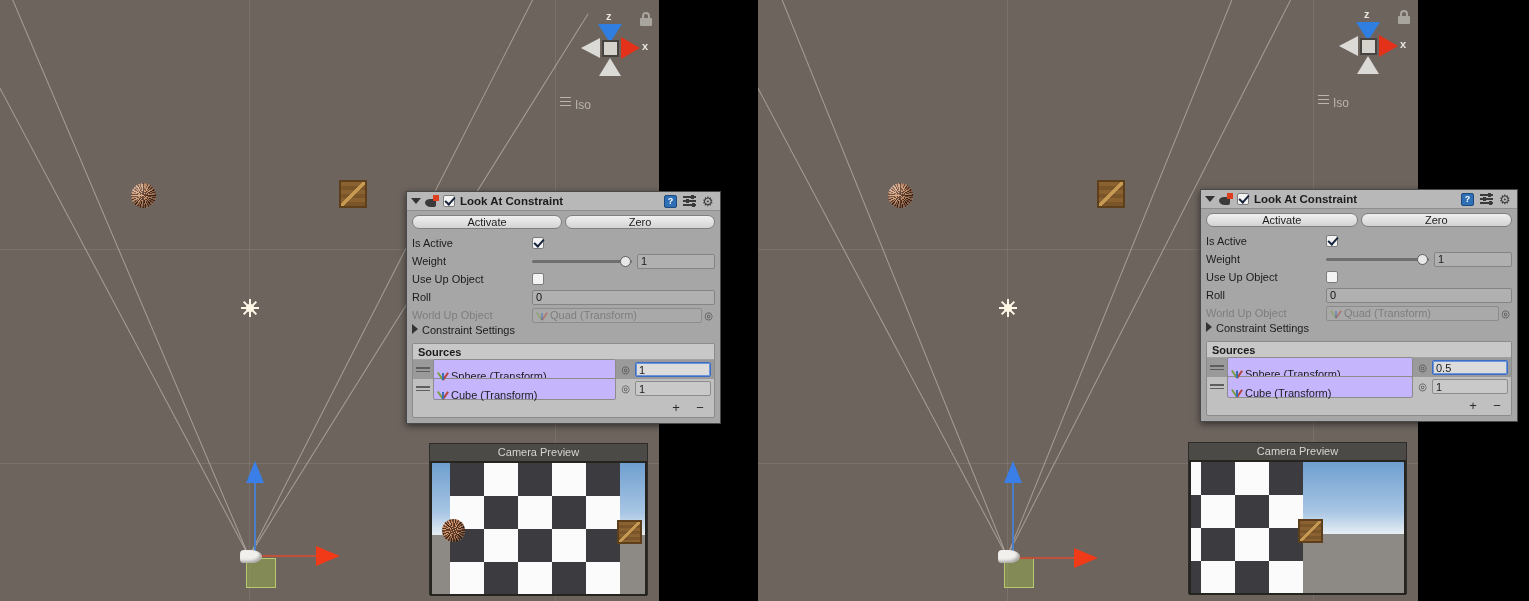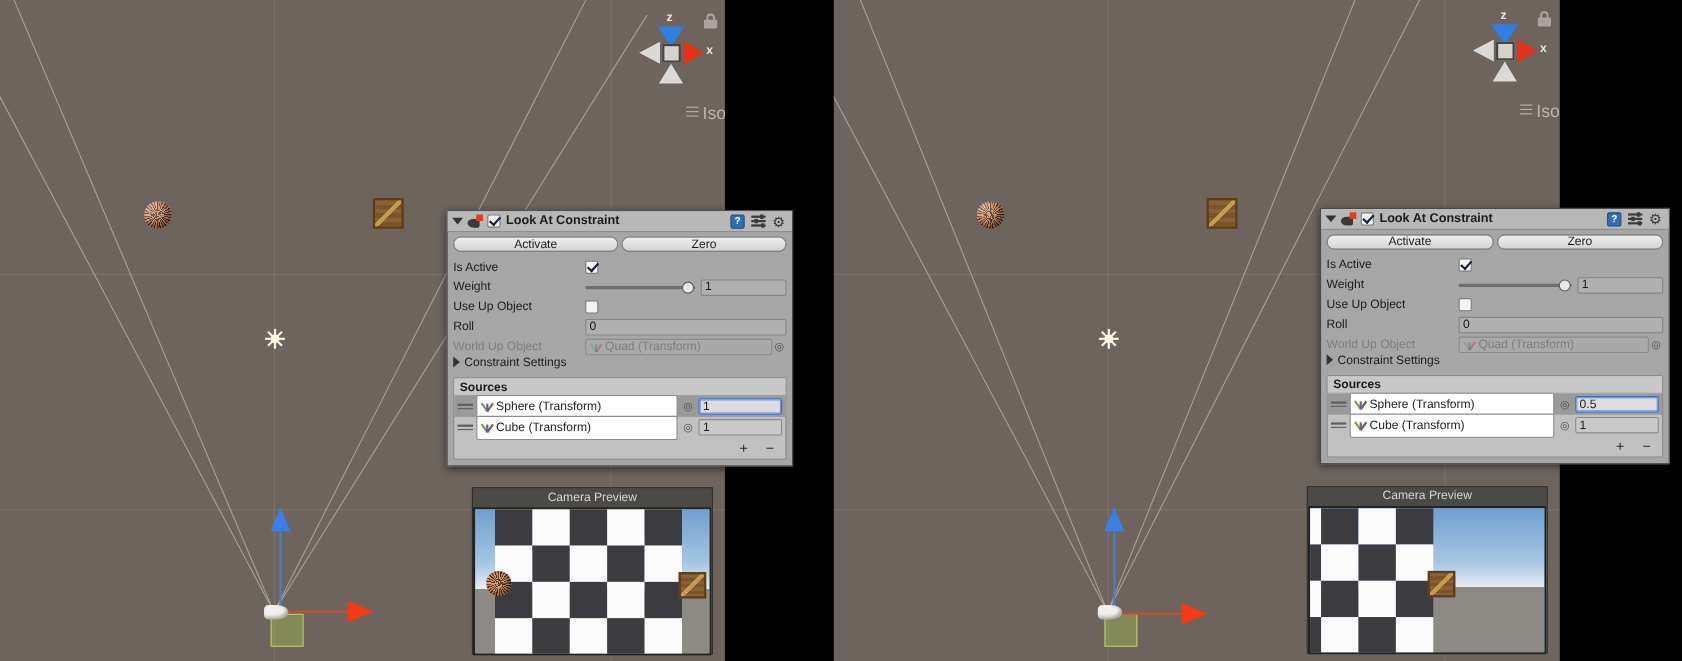--- a/index.html
+++ b/index.html
@@ -115,21 +115,21 @@
   .vg-lock .shackle {
     position: absolute; left: 2px; top: 0; width: 8px; height: 7px;
     border: 2px solid #a8a49e; border-bottom: none; border-radius: 4px 4px 0 0;
   }
   .vg-lock .body {
     position: absolute; left: 0; top: 6px; width: 12px; height: 8px;
     background: #a8a49e; border-radius: 1px;
   }
   .vg-iso {
     position: absolute; top: 92px; left: 0; width: 100px;
-    text-align: right; color: #b9b5ae; font-size: 16px;
+    text-align: left; color: #b9b5ae; font-size: 12px;
   }
   .vg-iso .bars { display: inline-block; margin-right: 4px; line-height: 1; }
   .vg-iso .bars i {
     display: block; width: 11px; height: 1.5px; background: #b9b5ae; margin: 2.5px 0;
   }
 
   
   .inspector {
     position: absolute;
     background: #a6a6a6;
@@ -274,23 +274,23 @@
   .src-row {
     display: flex; align-items: center; height: 19px; padding: 0 3px; gap: 3px;
   }
   .src-row.selected { background: #9a9a9a; }
   .drag-handle {
     width: 14px; flex: none; cursor: grab;
     display: flex; flex-direction: column; justify-content: center; gap: 2px;
   }
   .drag-handle i { display: block; height: 1.5px; background: #5e5e5e; }
   .src-name {
-    flex: 1; height: 15px; background: #ffffff;
+    flex: 1; height: 15px; background: #c4b5fd;
     border: 1px solid #8c8c8c; border-radius: 2px;
-    display: flex; align-items: center; padding: 10px 3px; font-size: 11px;
+    display: flex; align-items: flex-start; padding: 10px 3px; font-size: 11px;
   }
   .src-weight {
     width: 76px; flex: none; height: 15px;
     background: #c9c9c9; border: 1px solid #8c8c8c; border-radius: 2px;
     font-size: 11px; padding: 0 3px; display: flex; align-items: center;
   }
   .src-weight.focus { border: 1px solid #3b6ec9; box-shadow: 0 0 0 1px #6e94d8 inset; background: #dcdcdc; }
   .src-footer {
     height: 19px; display: flex; align-items: center; justify-content: flex-end;
     gap: 0px; padding-right: 2px;

